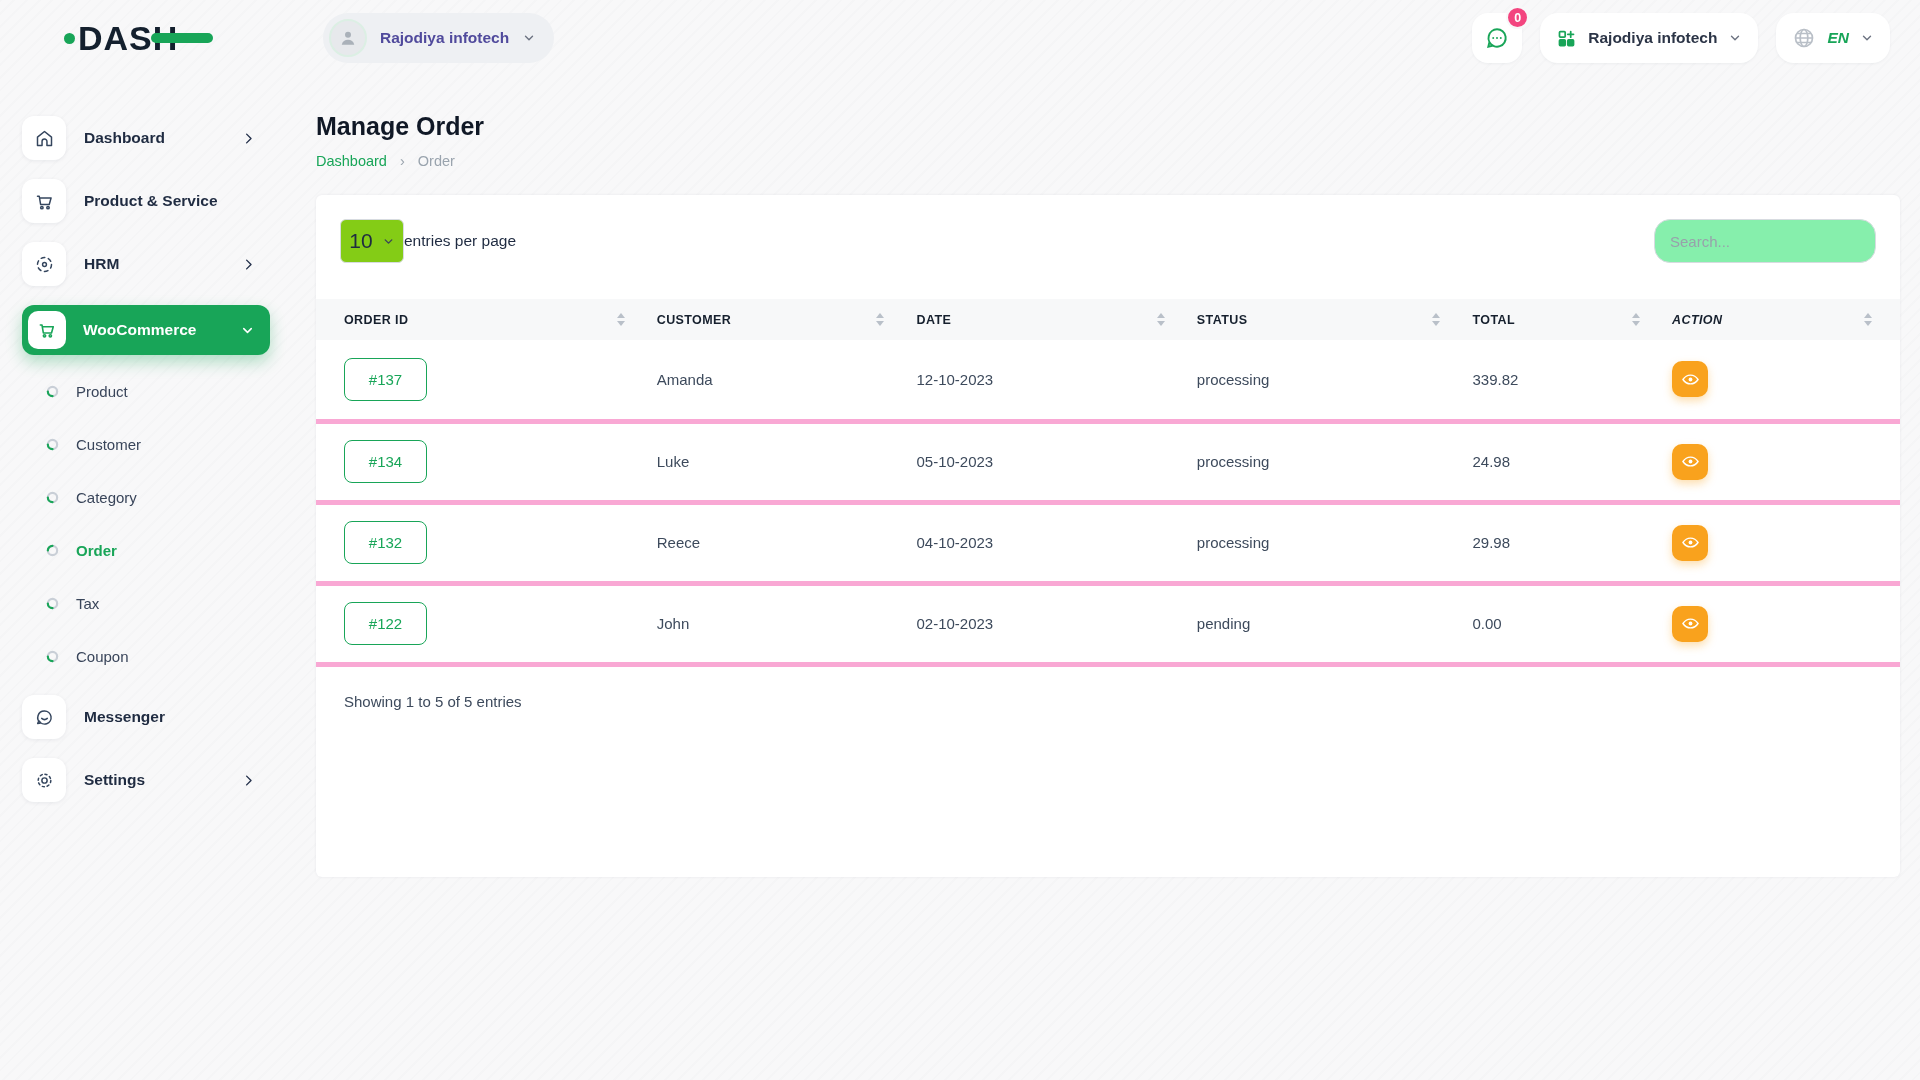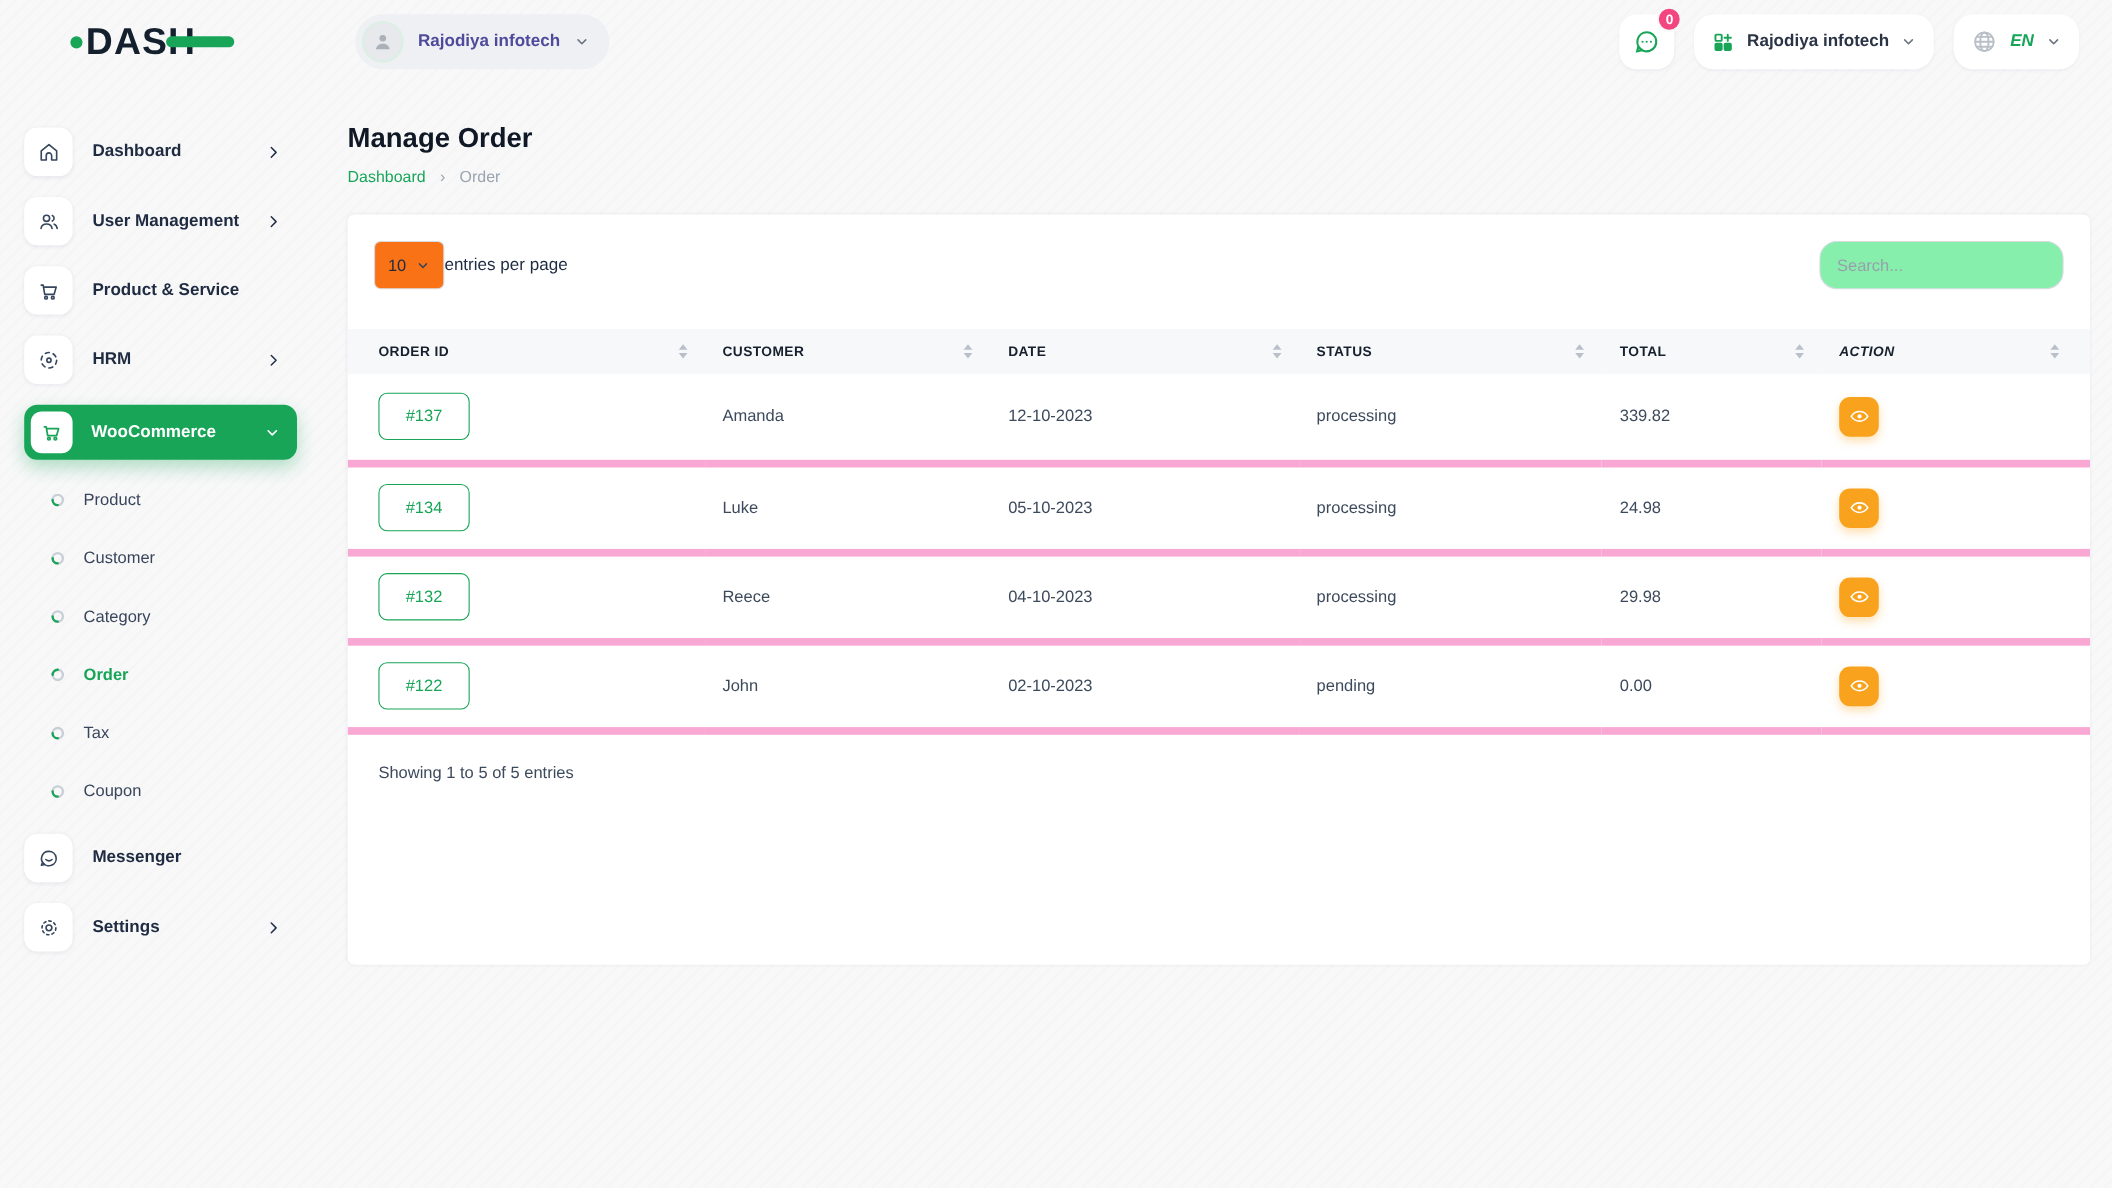--- a/index.html
+++ b/index.html
@@ -45,34 +45,34 @@
   .sub-item.active { color: #18A558; font-weight: 700; }
   
   .main { flex: 1; padding: 36px 20px 0 32px; }
   .page-title { font-size: 25px; font-weight: 700; color: #101826; }
   .breadcrumb { display: flex; align-items: center; gap: 13px; margin-top: 12px; font-size: 14.5px; }
   .bc-link { color: #18A558; cursor: pointer; text-decoration: none; }
   .bc-sep { color: #9aa4ae; }
   .bc-current { color: #9aa4ae; }
   .card { margin-top: 26px; background: #ffffff; border-radius: 6px; height: 682px; box-shadow: 0 0 3px rgba(15,34,58,0.07); overflow: hidden; }
   .controls { display: flex; align-items: center; padding: 24px 24px 0 24px; margin-bottom: 36px; }
-  .select-box { width: 64px; height: 44px; border: 1px solid #d7dbe0; border-radius: 6px; background: #f97316; display: flex; align-items: center; justify-content: center; gap: 9px; font-size: 15px; color: #1f2b41; cursor: pointer; }
+  .select-box { width: 64px; height: 44px; border: 1px solid #d7dbe0; border-radius: 6px; background: #84cc16; display: flex; align-items: center; justify-content: center; gap: 9px; font-size: 21px; color: #1f2b41; cursor: pointer; }
   .entries-label { font-size: 15.5px; color: #1f2b41; }
   .search-input { margin-left: auto; width: 222px; height: 44px; border: 1px solid #d7dbe0; border-radius: 16px; padding: 0 15px; font-size: 15px; font-family: inherit; color: #2b3446; outline: none; background: #86efac; }
   .search-input::placeholder { color: #98a1ab; }
   table { width: 100%; border-collapse: collapse; table-layout: fixed; }
   thead tr { background: #f7f8f9; }
   th { height: 41px; font-size: 12.5px; font-weight: 700; color: #16202e; letter-spacing: 0.4px; text-align: left; padding: 0 16px; }
   th:first-child { padding-left: 28px; }
   th:last-child { padding-right: 28px; font-style: italic; }
   .th-flex { display: flex; align-items: center; justify-content: space-between; }
   .sort { display: inline-flex; flex-direction: column; gap: 3px; cursor: pointer; }
   .tri-up { width: 0; height: 0; border-left: 4px solid transparent; border-right: 4px solid transparent; border-bottom: 5px solid #b9c0c9; }
   .tri-down { width: 0; height: 0; border-left: 4px solid transparent; border-right: 4px solid transparent; border-top: 5px solid #b9c0c9; }
-  td { height: 81px; border-bottom: 7px solid #f9a8d4; font-size: 15px; color: #3d4a5c; padding: 0 16px; }
+  td { height: 81px; border-bottom: 5px solid #f9a8d4; font-size: 15px; color: #3d4a5c; padding: 0 16px; }
   td:first-child { padding-left: 28px; }
   .order-badge { display: inline-flex; align-items: center; justify-content: center; min-width: 83px; height: 43px; border: 1px solid #18A558; border-radius: 8px; background: #fff; color: #18A558; font-size: 15px; cursor: pointer; }
   .eye-btn { width: 36px; height: 36px; border-radius: 10px; border: none; background: #F9A21D; display: grid; place-items: center; cursor: pointer; box-shadow: 0 4px 9px rgba(249,162,29,0.35); }
   .table-footer { padding: 26px 0 0 28px; font-size: 15px; color: #3d4a5c; }
   svg { display: block; }
 </style>
 </head>
 <body>
 
 <div class="topbar">
@@ -152,35 +152,20 @@
           </svg>
       </span>
       <span class="nav-label">Dashboard</span>
       <span class="chev">
         <svg width="15" height="15" viewBox="0 0 24 24" fill="none" stroke="#23304a" stroke-width="2.2" stroke-linecap="round" stroke-linejoin="round">
             <polyline points="9 5 16 12 9 19"></polyline>
           </svg>
       </span>
     </div>
 
-    <div class="nav-item">
-      <span class="chip">
-        <svg width="21" height="21" viewBox="0 0 24 24" fill="none" stroke="#35465e" stroke-width="1.7" stroke-linecap="round" stroke-linejoin="round">
-            <circle cx="9.5" cy="8.5" r="3.2"></circle>
-            <path d="M3.8 19c.5-3 2.8-4.6 5.7-4.6S14.7 16 15.2 19"></path>
-            <path d="M15.5 5.6a3.2 3.2 0 0 1 0 5.8M17.5 14.6c1.7.6 2.7 2.1 3 4.4"></path>
-          </svg>
-      </span>
-      <span class="nav-label">User Management</span>
-      <span class="chev">
-        <svg width="15" height="15" viewBox="0 0 24 24" fill="none" stroke="#23304a" stroke-width="2.2" stroke-linecap="round" stroke-linejoin="round">
-            <polyline points="9 5 16 12 9 19"></polyline>
-          </svg>
-      </span>
-    </div>
 
     <div class="nav-item">
       <span class="chip">
         <svg width="21" height="21" viewBox="0 0 24 24" fill="none" stroke="#35465e" stroke-width="1.7" stroke-linecap="round" stroke-linejoin="round">
             <path d="M4 6h2l1.6 9.5h9.8L19.5 8H7"></path>
             <circle cx="9" cy="19" r="1.4"></circle>
             <circle cx="16" cy="19" r="1.4"></circle>
           </svg>
       </span>
       <span class="nav-label">Product &amp; Service</span>

